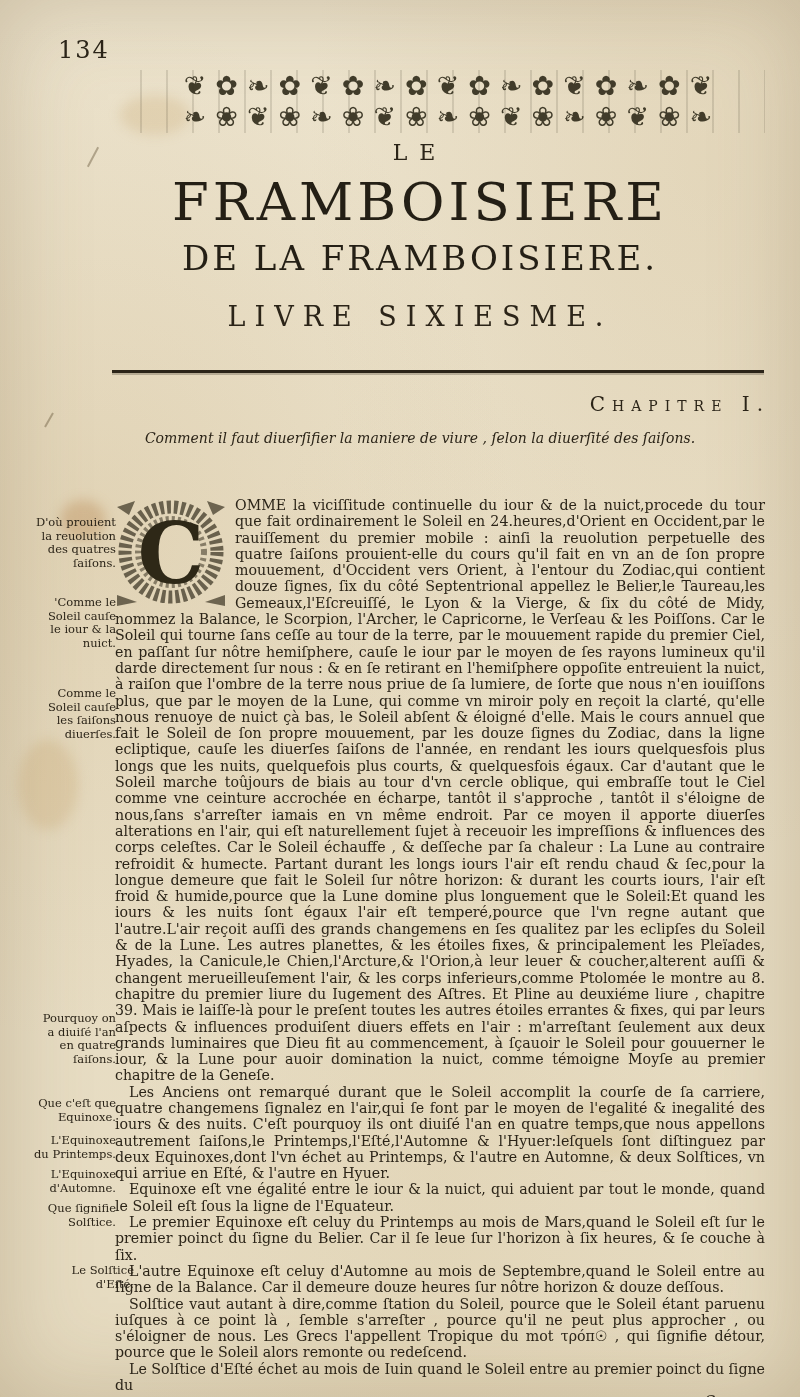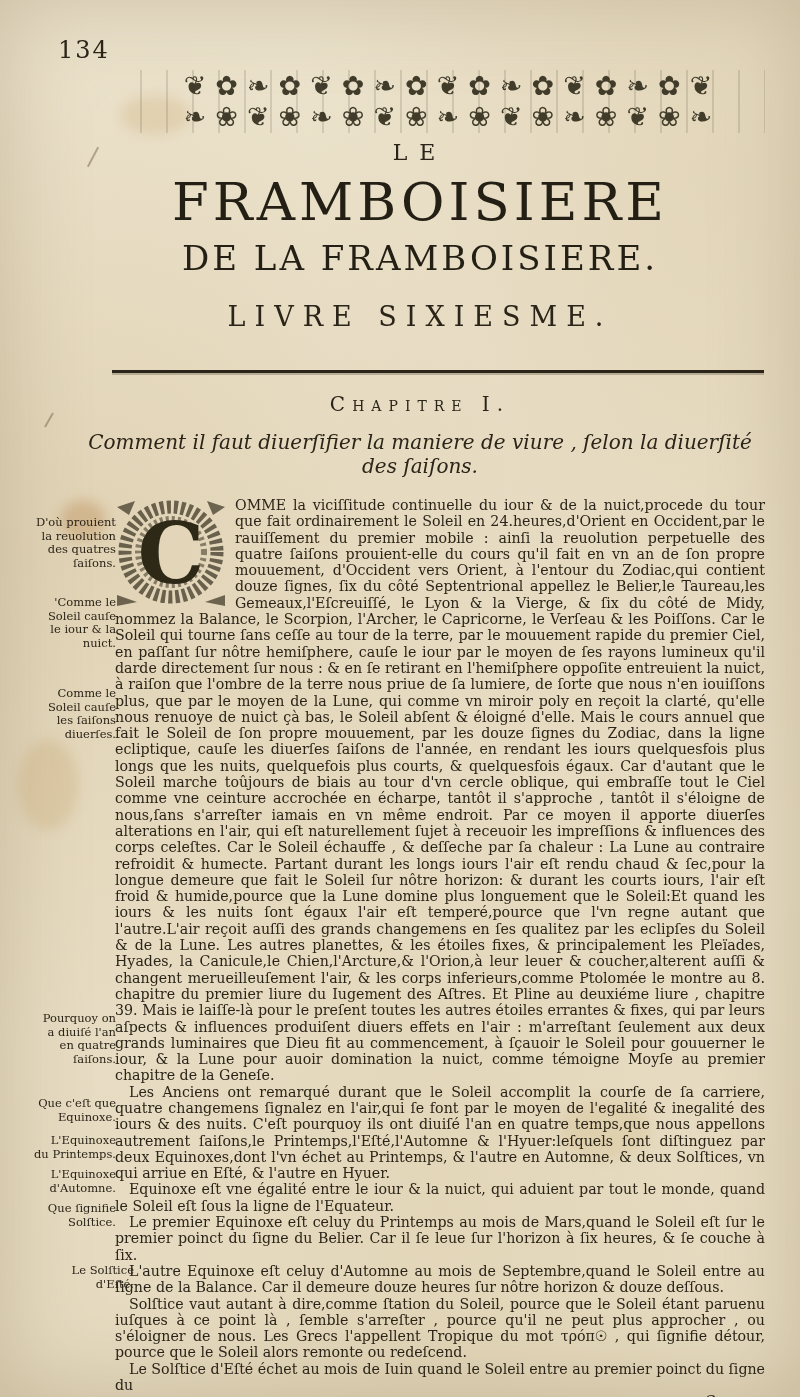--- a/index.html
+++ b/index.html
@@ -36,24 +36,24 @@
 
   .titles{position:absolute;left:70px;top:140px;width:700px;text-align:center;}
   .half-title{font-size:22px;letter-spacing:12px;margin-bottom:9px;}
   .main-title{font-size:53px;letter-spacing:4px;line-height:56px;color:#241f15;}
   .sub-title{font-size:34px;letter-spacing:3px;margin-top:8px;color:#241f15;}
   .book-title{font-size:27px;letter-spacing:9px;margin-top:23px;}
 
   .rule{position:absolute;left:112px;top:370px;width:652px;height:3px;background:#2b2418;
         box-shadow:0 2px 0 rgba(43,36,24,.25);}
 
-  .chap-head{position:absolute;left:70px;top:392px;width:700px;text-align:center;
+  .chap-head{position:absolute;left:70px;top:392px;width:700px;text-align:right;
              font-variant:small-caps;font-size:20px;letter-spacing:7px;}
   .chap-sub{position:absolute;left:70px;top:430px;width:700px;text-align:center;
-            font-style:italic;font-size:20px;}
+            font-style:italic;font-size:14px;}
 
   .bodycol{
     position:absolute;left:115px;top:497px;width:650px;
     font-size:14.2px;line-height:16.3px;text-align:justify;
   }
   .bodycol p{margin:0;padding:0;text-indent:14px;}
   .bodycol p.first{text-indent:0;}
   .dropcap{
     float:left;width:112px;height:108px;margin:2px 8px 2px 0;
   }

